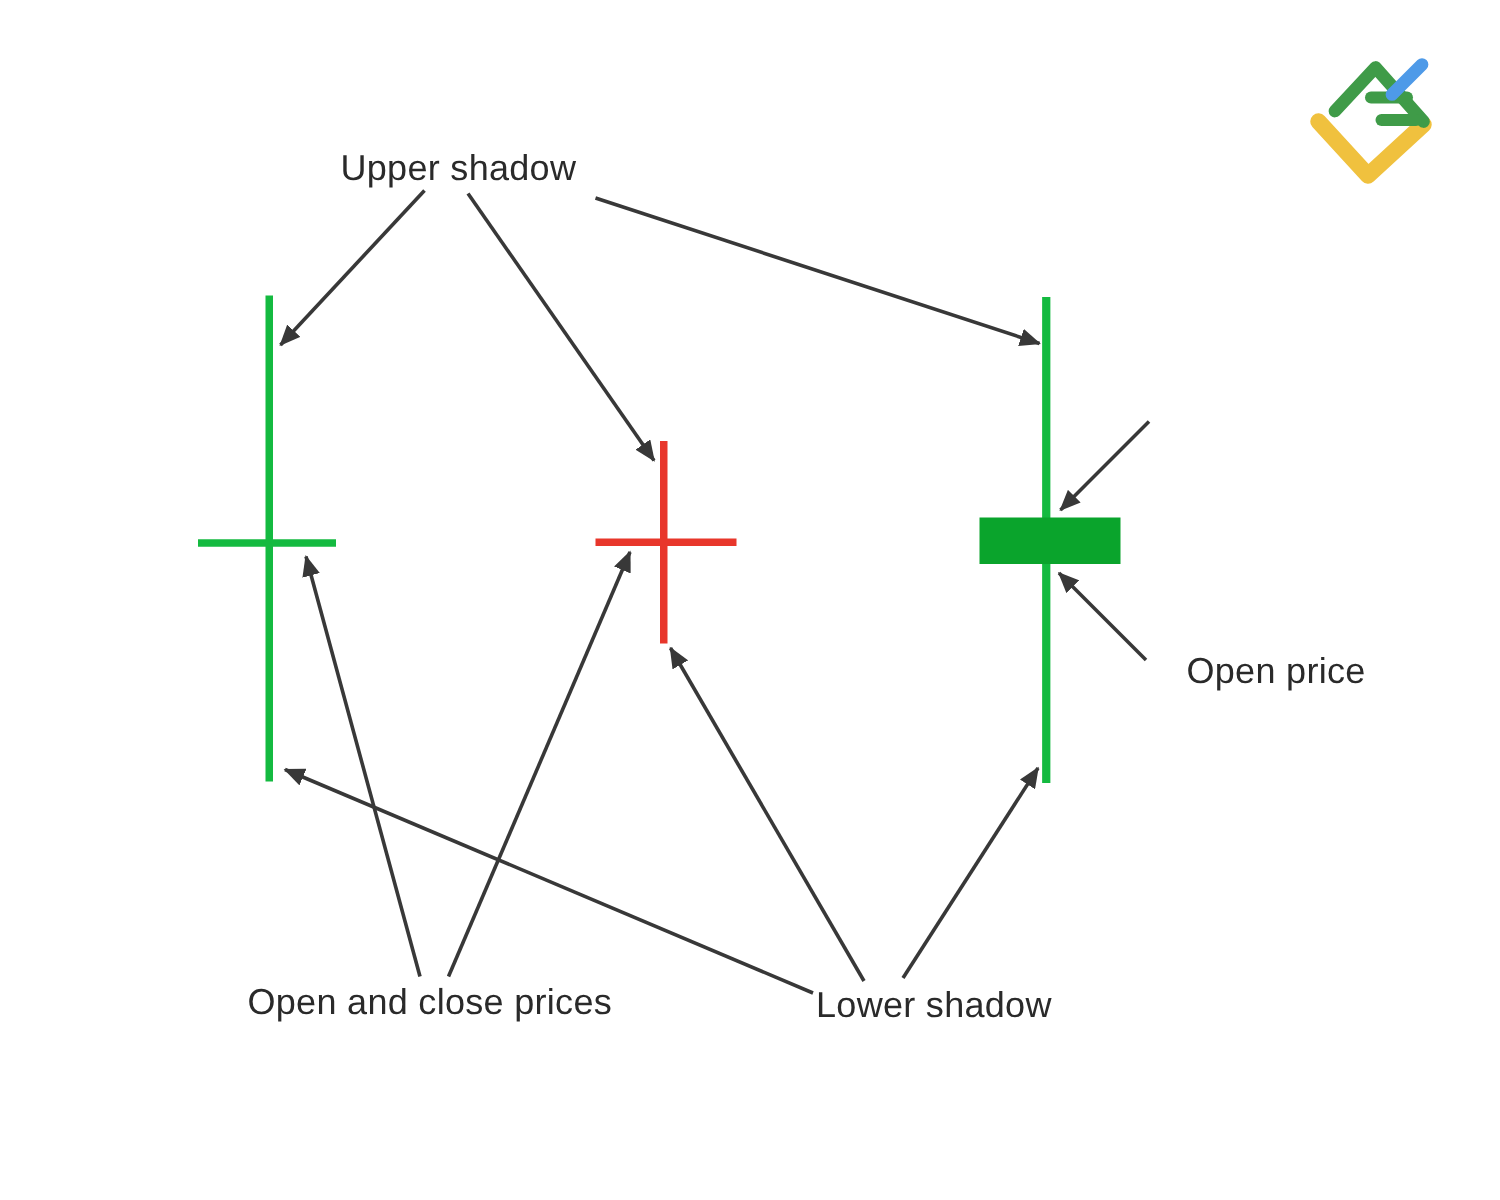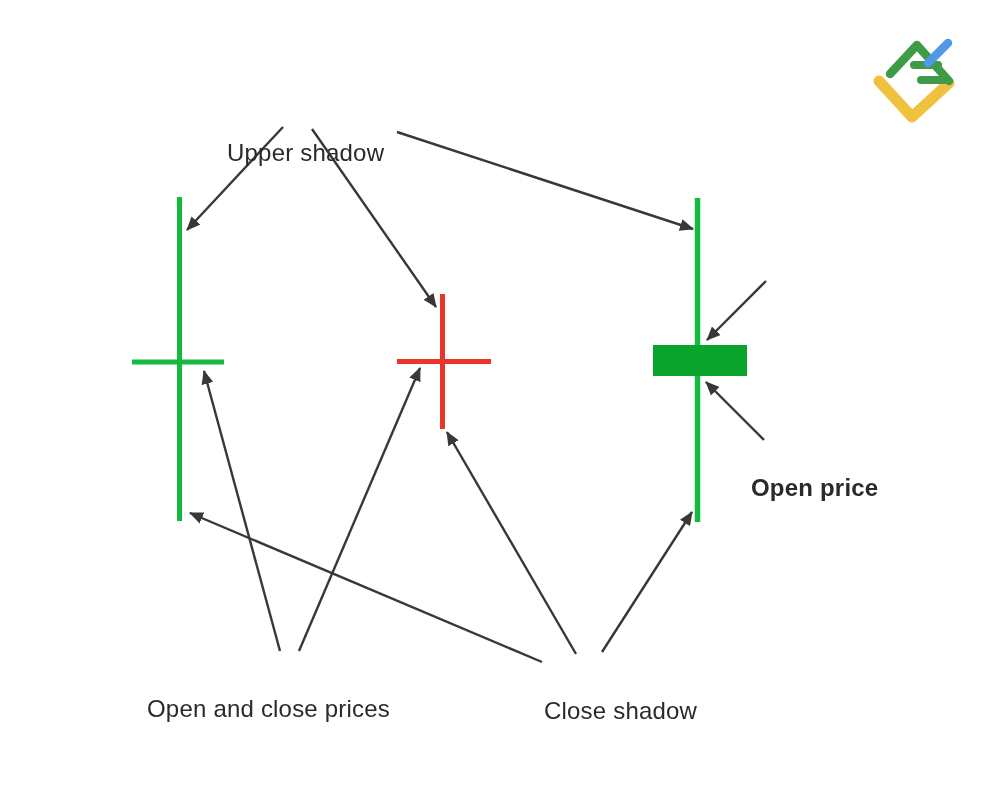--- a/index.html
+++ b/index.html
@@ -20,21 +20,20 @@
     left: 0;
     top: 0;
   }
   .label {
     position: absolute;
     font-size: 24px;
     line-height: 1.15;
     color: #2a2a2a;
     white-space: nowrap;
     letter-spacing: 0.2px;
-    margin-top: 40px;
   }
   .logo-svg {
     position: absolute;
     left: 868px;
     top: 30px;
   }
 </style>
 </head>
 <body>
 
@@ -72,25 +71,25 @@
       <line x1="299" y1="651" x2="420" y2="368" marker-end="url(#arrowhead)" stroke="#383838"></line>
       <line x1="542" y1="662" x2="190" y2="513" marker-end="url(#arrowhead)" stroke="#383838"></line>
       <line x1="576" y1="654" x2="447" y2="432" marker-end="url(#arrowhead)" stroke="#383838"></line>
       <line x1="602" y1="652" x2="692" y2="512" marker-end="url(#arrowhead)" stroke="#383838"></line>
     </g>
   </svg>
 
   <div class="label" style="left:227px; top:99px;">Upper shadow</div>
 
 
-  <div class="label" style="left:751px; top:434px;font-weight:bold;">Open price</div>
+  <div class="label" style="left:791px; top:434px;">Open price</div>
 
-  <div class="label" style="left:147px; top:655px;">Open and close prices</div>
+  <div class="label" style="left:165px; top:655px;">Open and close prices</div>
 
-  <div class="label" style="left:544px; top:657px;">Close shadow</div>
+  <div class="label" style="left:544px; top:657px;">Lower shadow</div>
 
   <svg class="logo-svg" width="120" height="110" viewBox="0 0 120 110">
 
     <polyline points="11,51 44,87 81,53" fill="none" stroke-width="11" stroke-linecap="round" stroke-linejoin="round" stroke="#F0C13E"></polyline>
 
     <polyline points="22,44 49,15 81,51" fill="none" stroke-width="8.5" stroke-linecap="round" stroke-linejoin="round" stroke="#3F9B48"></polyline>
 
     <line x1="46" y1="35" x2="70" y2="35" stroke-width="8" stroke-linecap="round" stroke="#3F9B48"></line>
 
     <line x1="53" y1="50" x2="76" y2="50" stroke-width="8" stroke-linecap="round" stroke="#3F9B48"></line>

